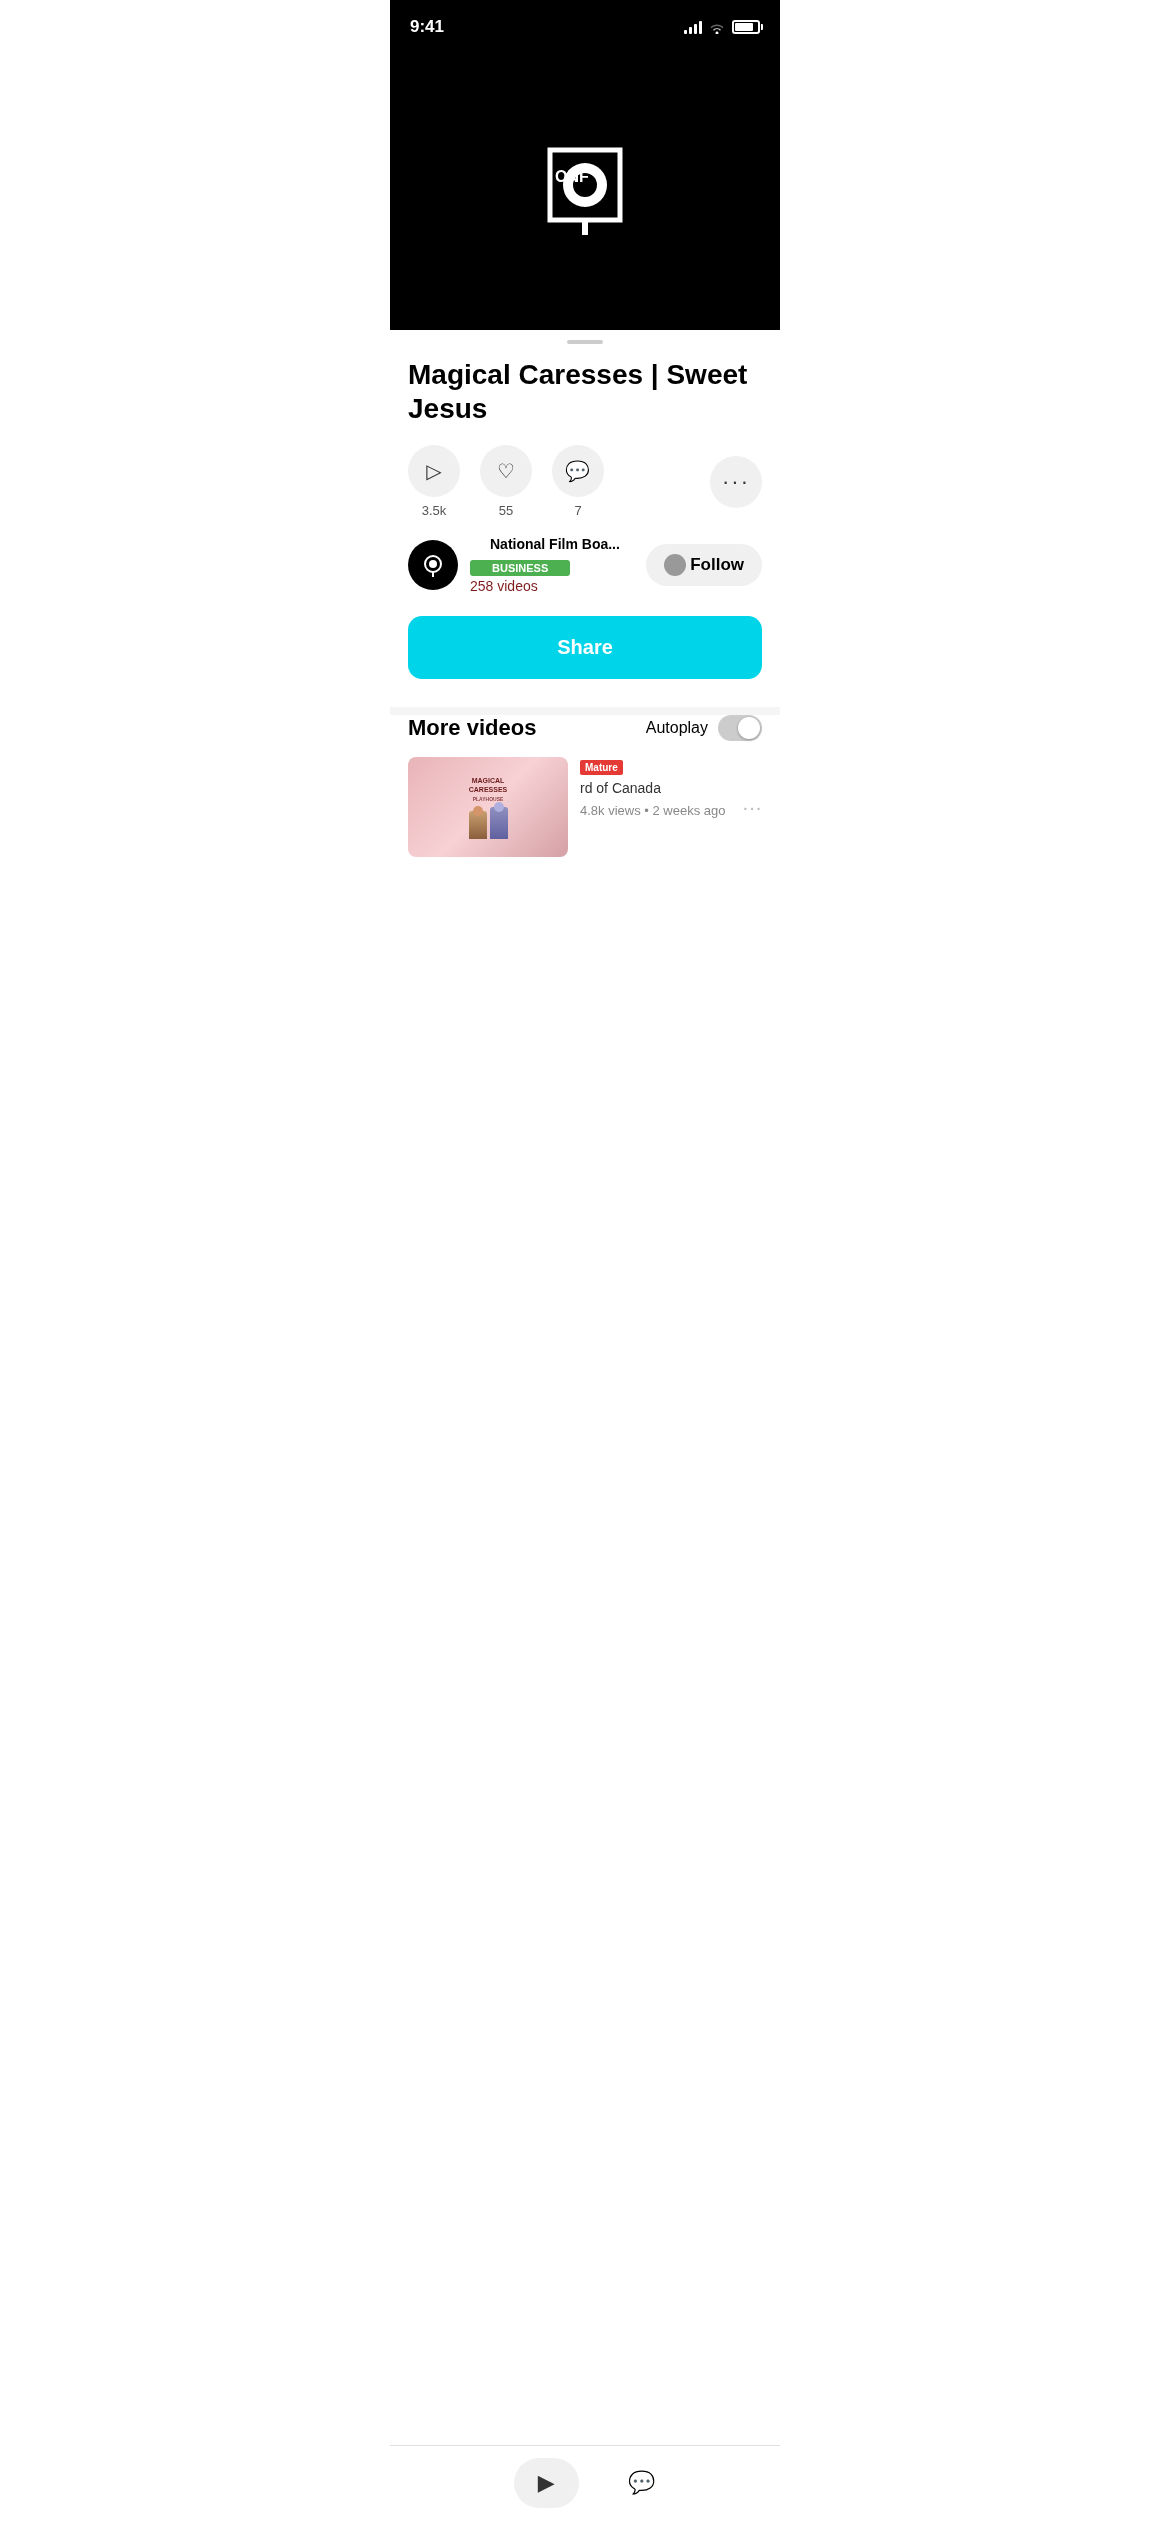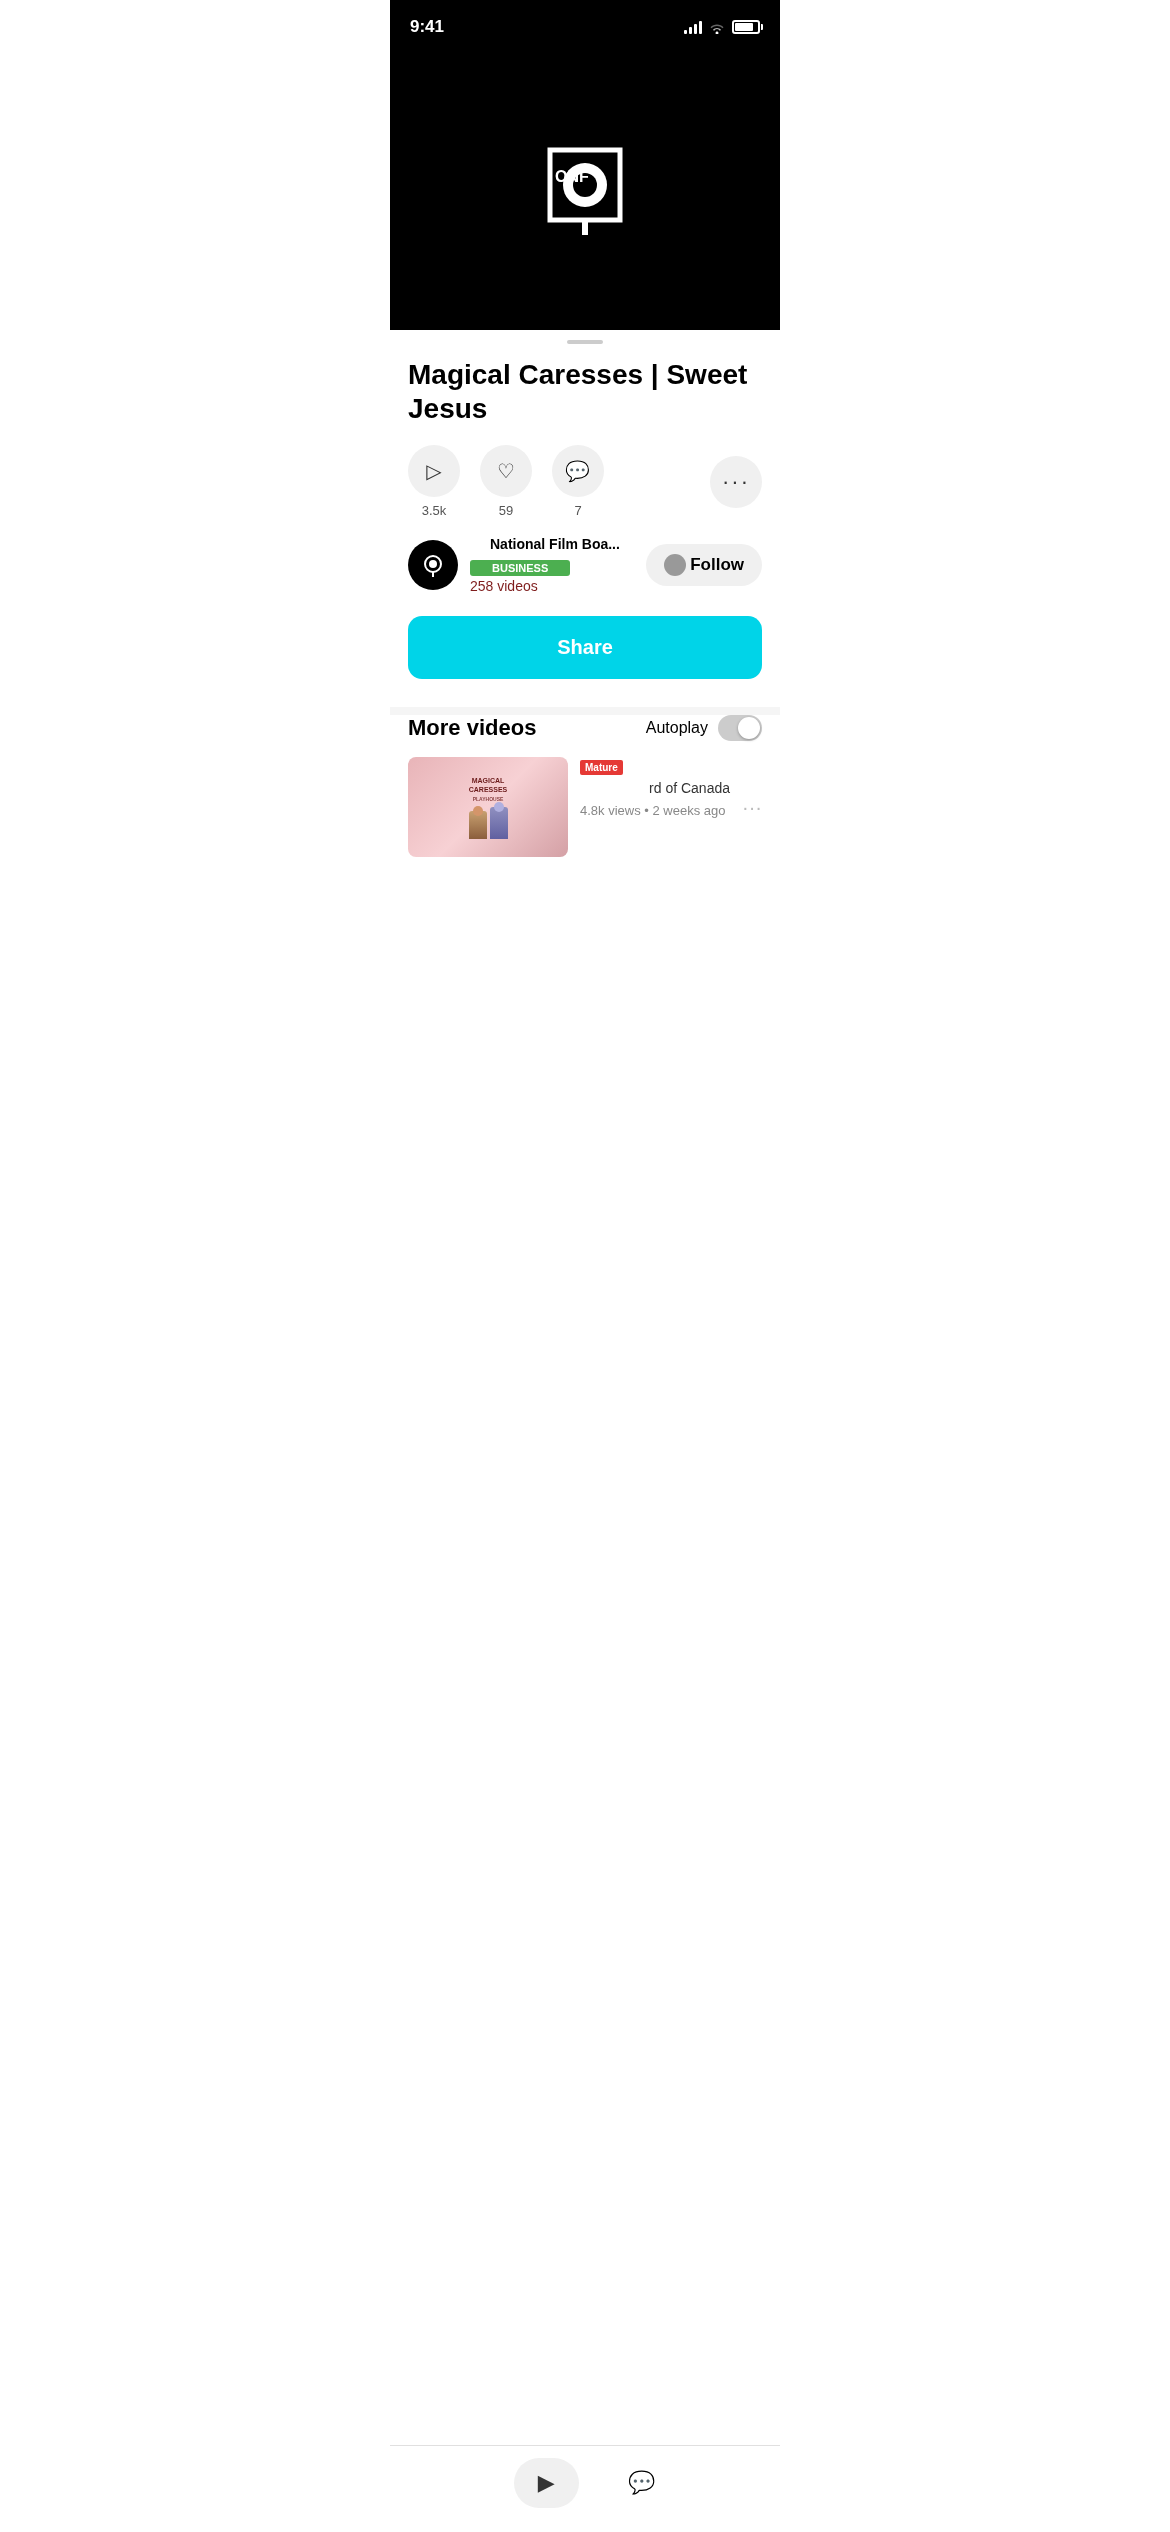--- a/index.html
+++ b/index.html
@@ -334,21 +334,20 @@
     }
 
     .video-info {
       flex: 1;
     }
     .video-card-title {
       font-size: 14px;
       color: #333;
       line-height: 1.3;
       margin-bottom: 6px;
-      text-align: right;
     }
     .mature-badge {
       display: inline-block;
       background: #e53935;
       color: #fff;
       font-size: 10px;
       font-weight: 700;
       padding: 2px 5px;
       border-radius: 2px;
       margin-bottom: 4px;
@@ -454,21 +453,21 @@
     <div class="action-btn">
       <div class="action-circle">
         <span class="action-icon">▷</span>
       </div>
       <span class="action-count">3.5k</span>
     </div>
     <div class="action-btn">
       <div class="action-circle">
         <span class="action-icon">♡</span>
       </div>
-      <span class="action-count">59</span>
+      <span class="action-count">55</span>
     </div>
     <div class="action-btn">
       <div class="action-circle">
         <span class="action-icon">💬</span>
       </div>
       <span class="action-count">7</span>
     </div>
     <div class="more-btn">
       <div class="more-circle">
         <span>···</span>

